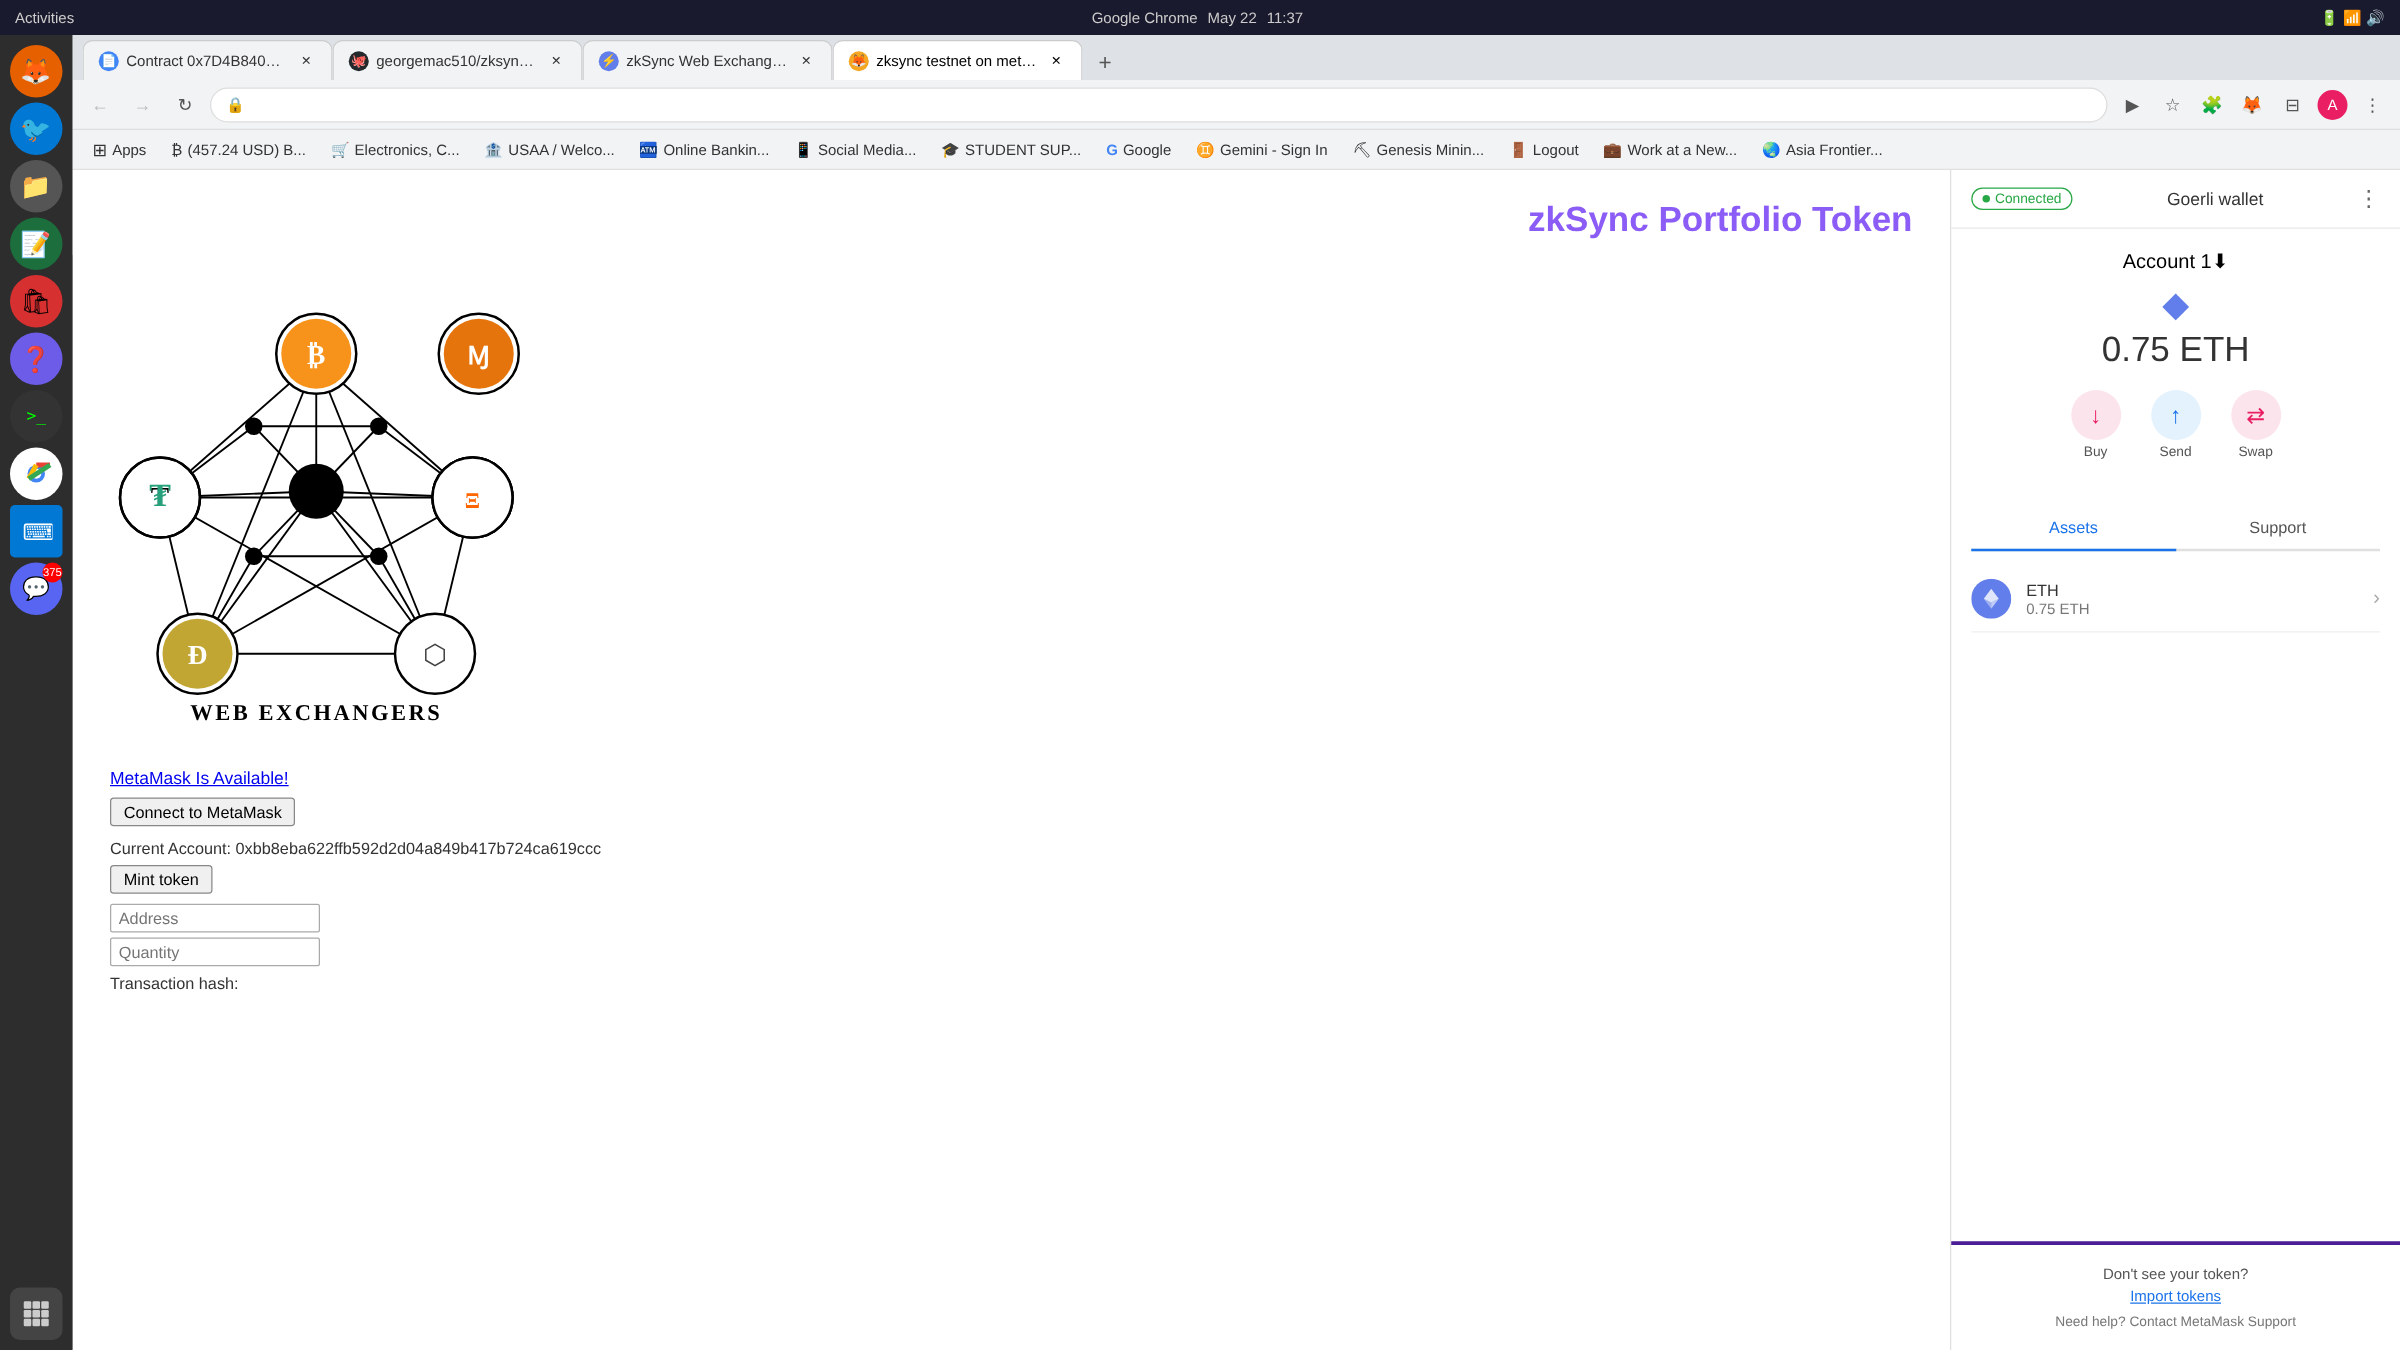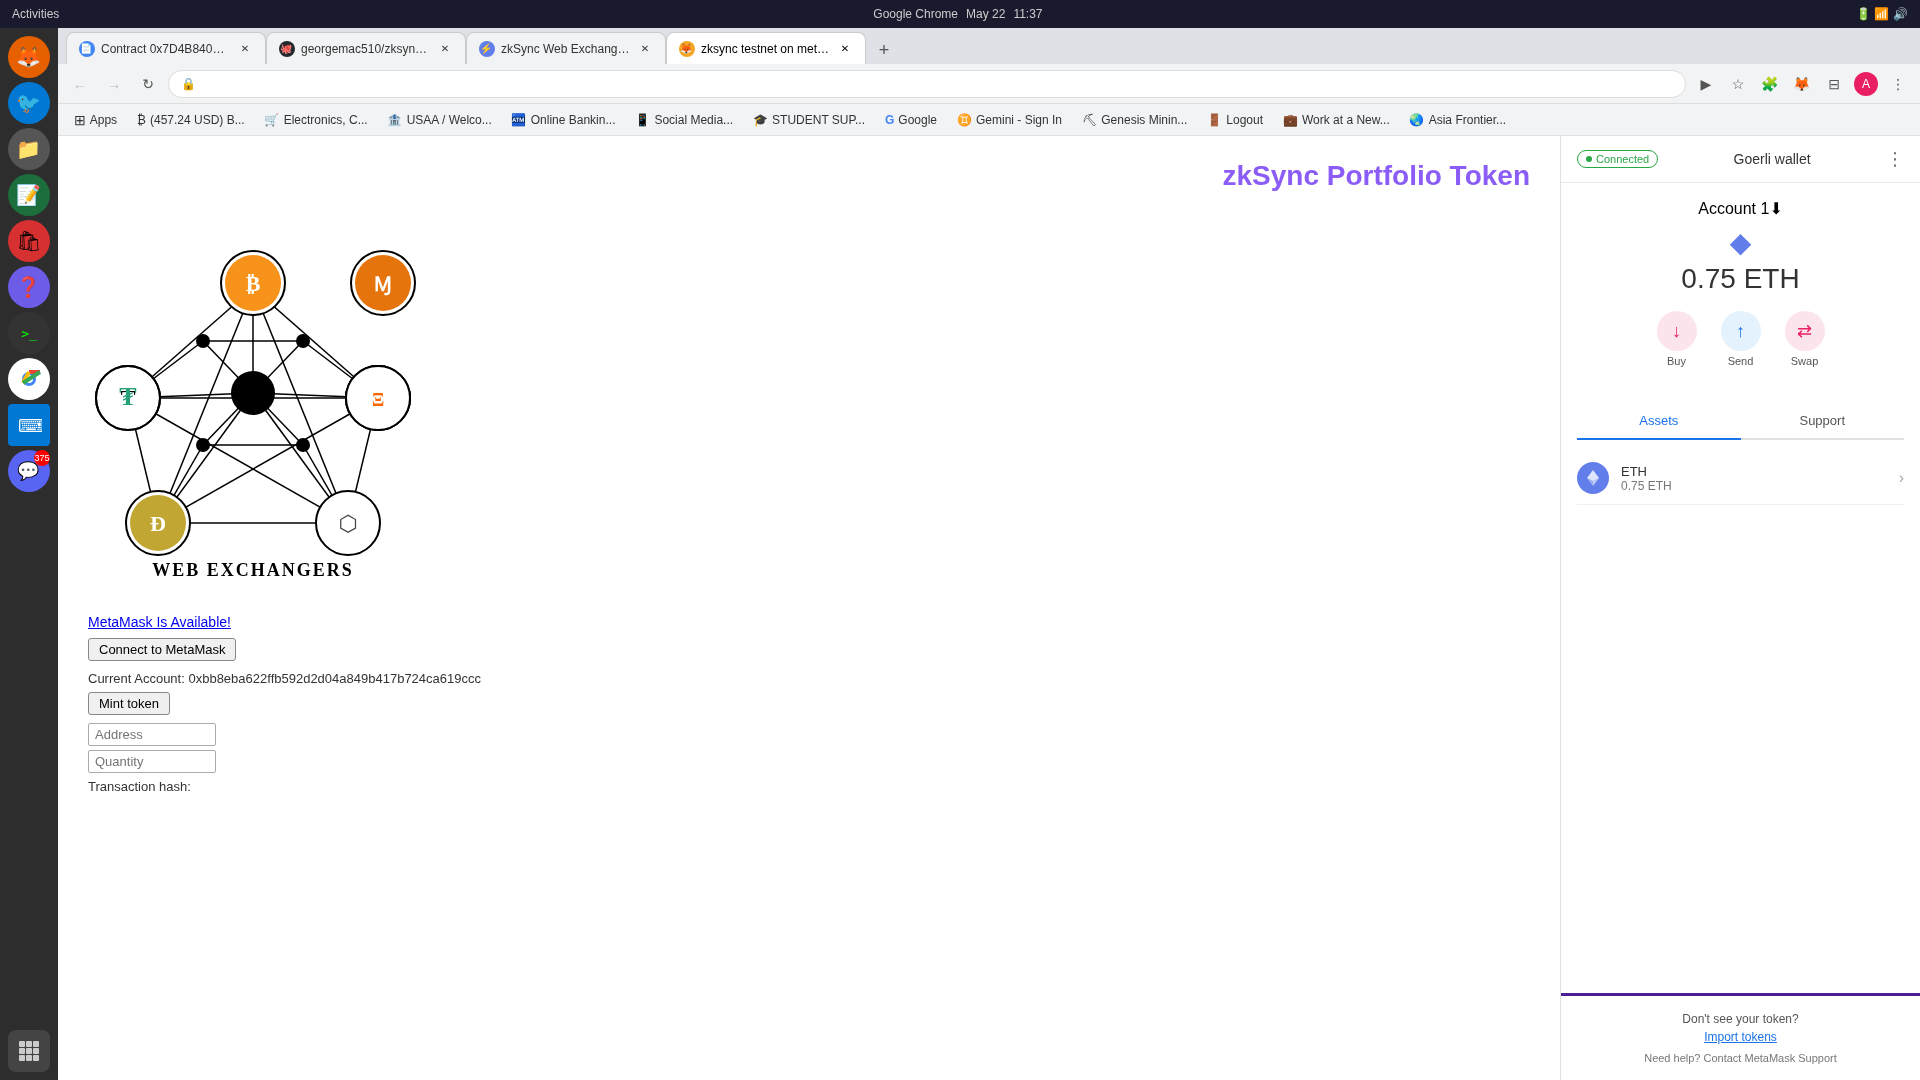--- a/index.html
+++ b/index.html
@@ -135,21 +135,21 @@
     .btn-connect {
       padding: 3px 10px; font-size: 13px; background: #f0f0f0; border: 1px solid #888;
       border-radius: 3px; cursor: pointer; margin-bottom: 10px; display: inline-block;
     }
     .current-account { font-size: 13px; color: #333; margin-bottom: 6px; font-family: Arial, sans-serif; }
     .btn-mint {
       padding: 3px 10px; font-size: 13px; background: #f0f0f0; border: 1px solid #888;
       border-radius: 3px; cursor: pointer; margin-bottom: 8px; display: inline-block;
     }
     .form-input {
-      display: block; width: 128px; padding: 3px 6px; margin-bottom: 4px;
+      display: block; width: 168px; padding: 3px 6px; margin-bottom: 4px;
       font-size: 13px; border: 1px solid #aaa; border-radius: 2px; font-family: Arial, sans-serif;
       color: #0f766e;
     }
     .transaction-hash { font-size: 13px; color: #333; margin-top: 6px; font-family: Arial, sans-serif; }
 
     
     .metamask-panel {
       width: 360px; flex-shrink: 0; background: rgba(255,255,255,0.95);
       border-left: 1px solid #e0e0e0; display: flex; flex-direction: column;
       font-family: Arial, sans-serif; position: relative;

